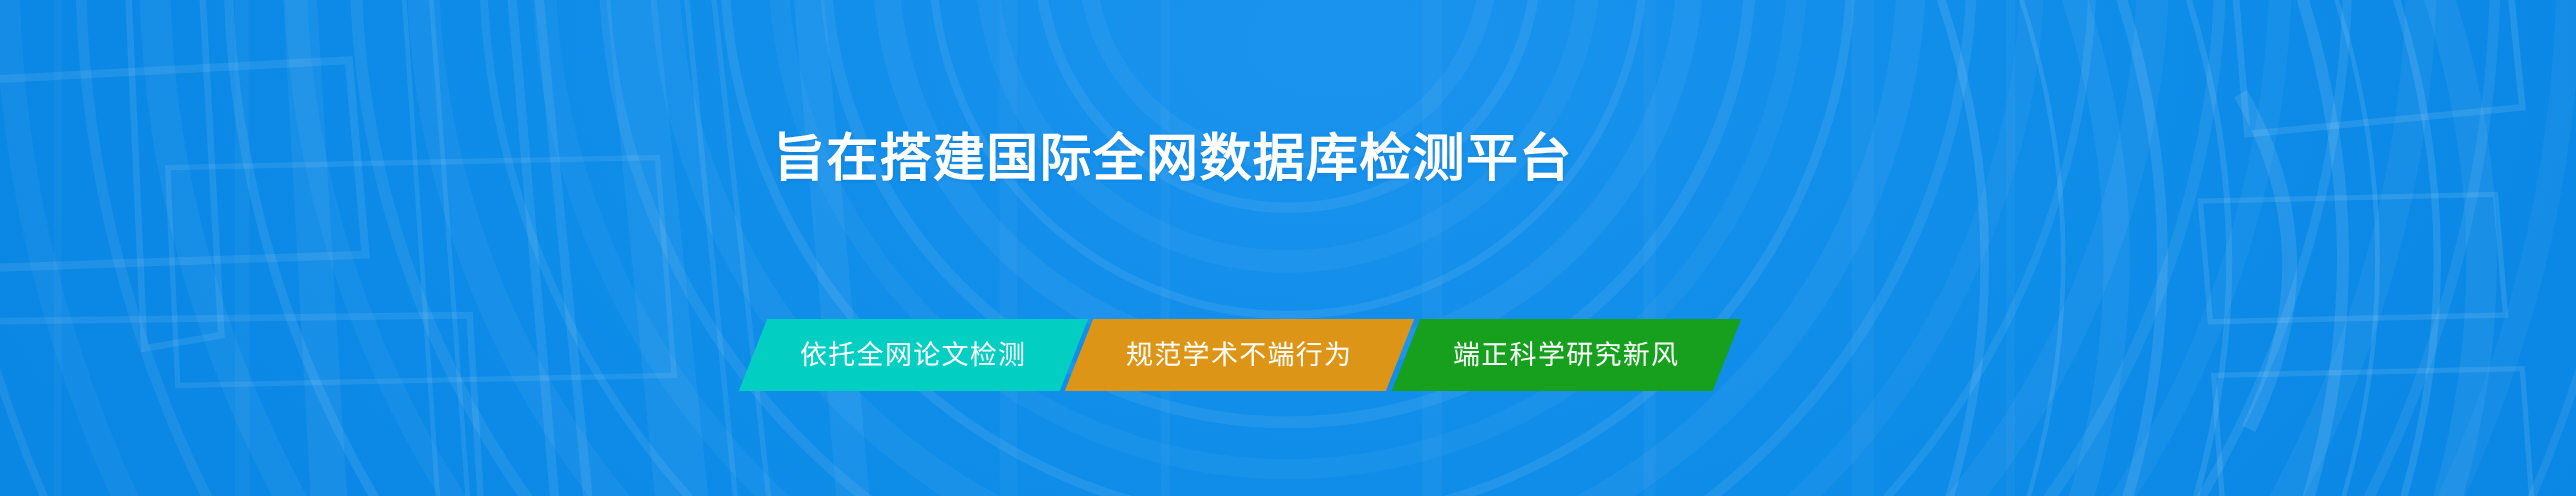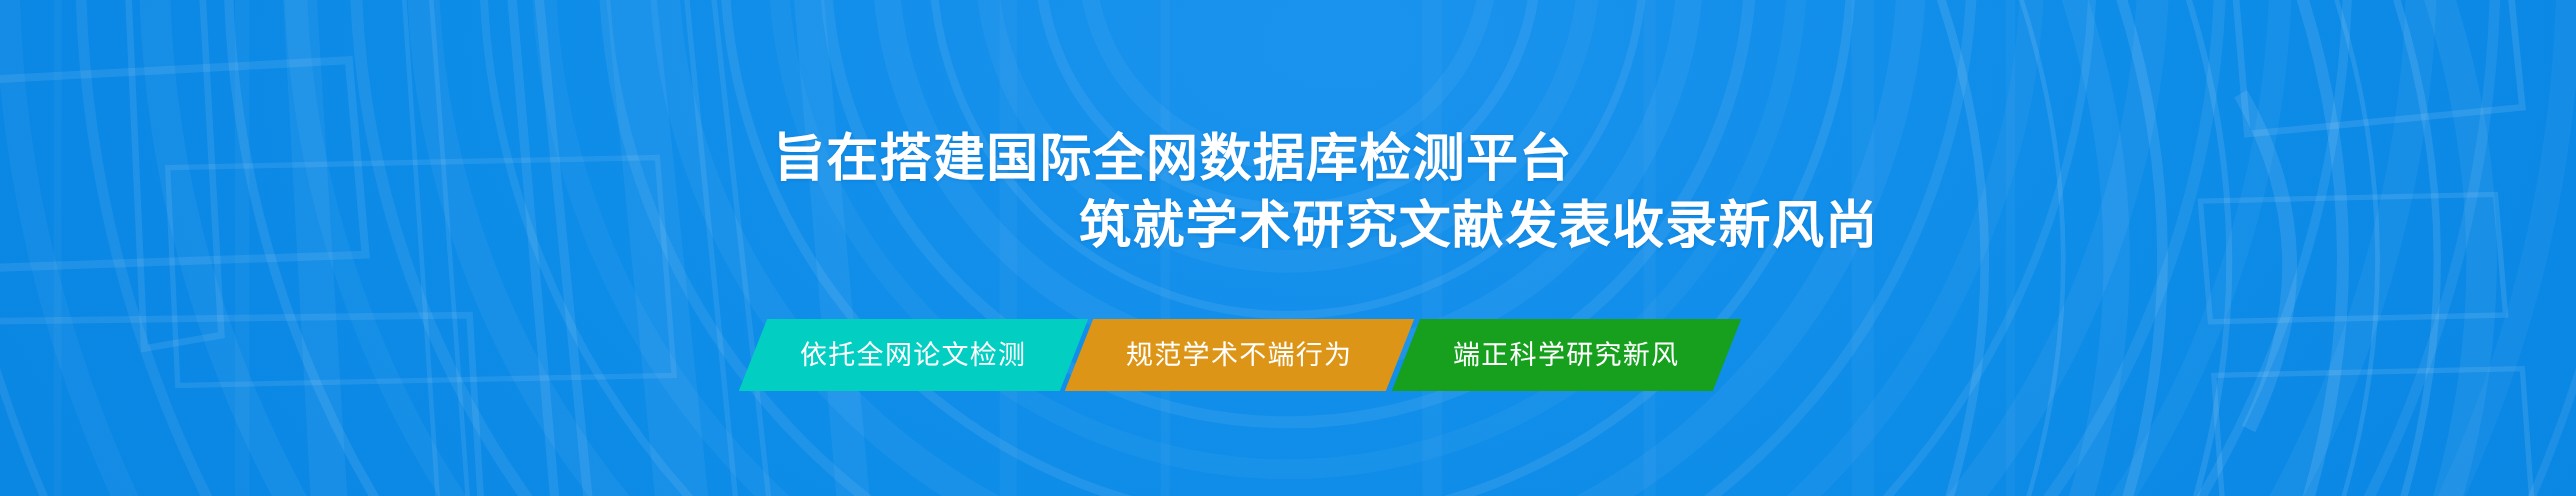--- a/index.html
+++ b/index.html
@@ -160,21 +160,20 @@
       <rect x="2450" y="-10" width="18" height="760"></rect>
       <rect x="2760" y="-10" width="34" height="760"></rect>
       <rect x="2990" y="-10" width="14" height="760"></rect>
       <rect x="350" y="-10" width="22" height="760"></rect>
       <rect x="80" y="-10" width="12" height="760"></rect>
     </g>
   </svg>
 
   <div class="headline">
     <div class="headline-line headline-line-1">旨在搭建国际全网数据库检测平台</div>
-    <div class="headline-line headline-line-2">筑就学术研究文献发表收录新风尚</div>
   </div>
 
   <div class="ribbons">
     <div class="ribbon ribbon-teal">
       <span class="ribbon-label">依托全网论文检测</span>
     </div>
     <div class="ribbon ribbon-orange">
       <span class="ribbon-label">规范学术不端行为</span>
     </div>
     <div class="ribbon ribbon-green">

